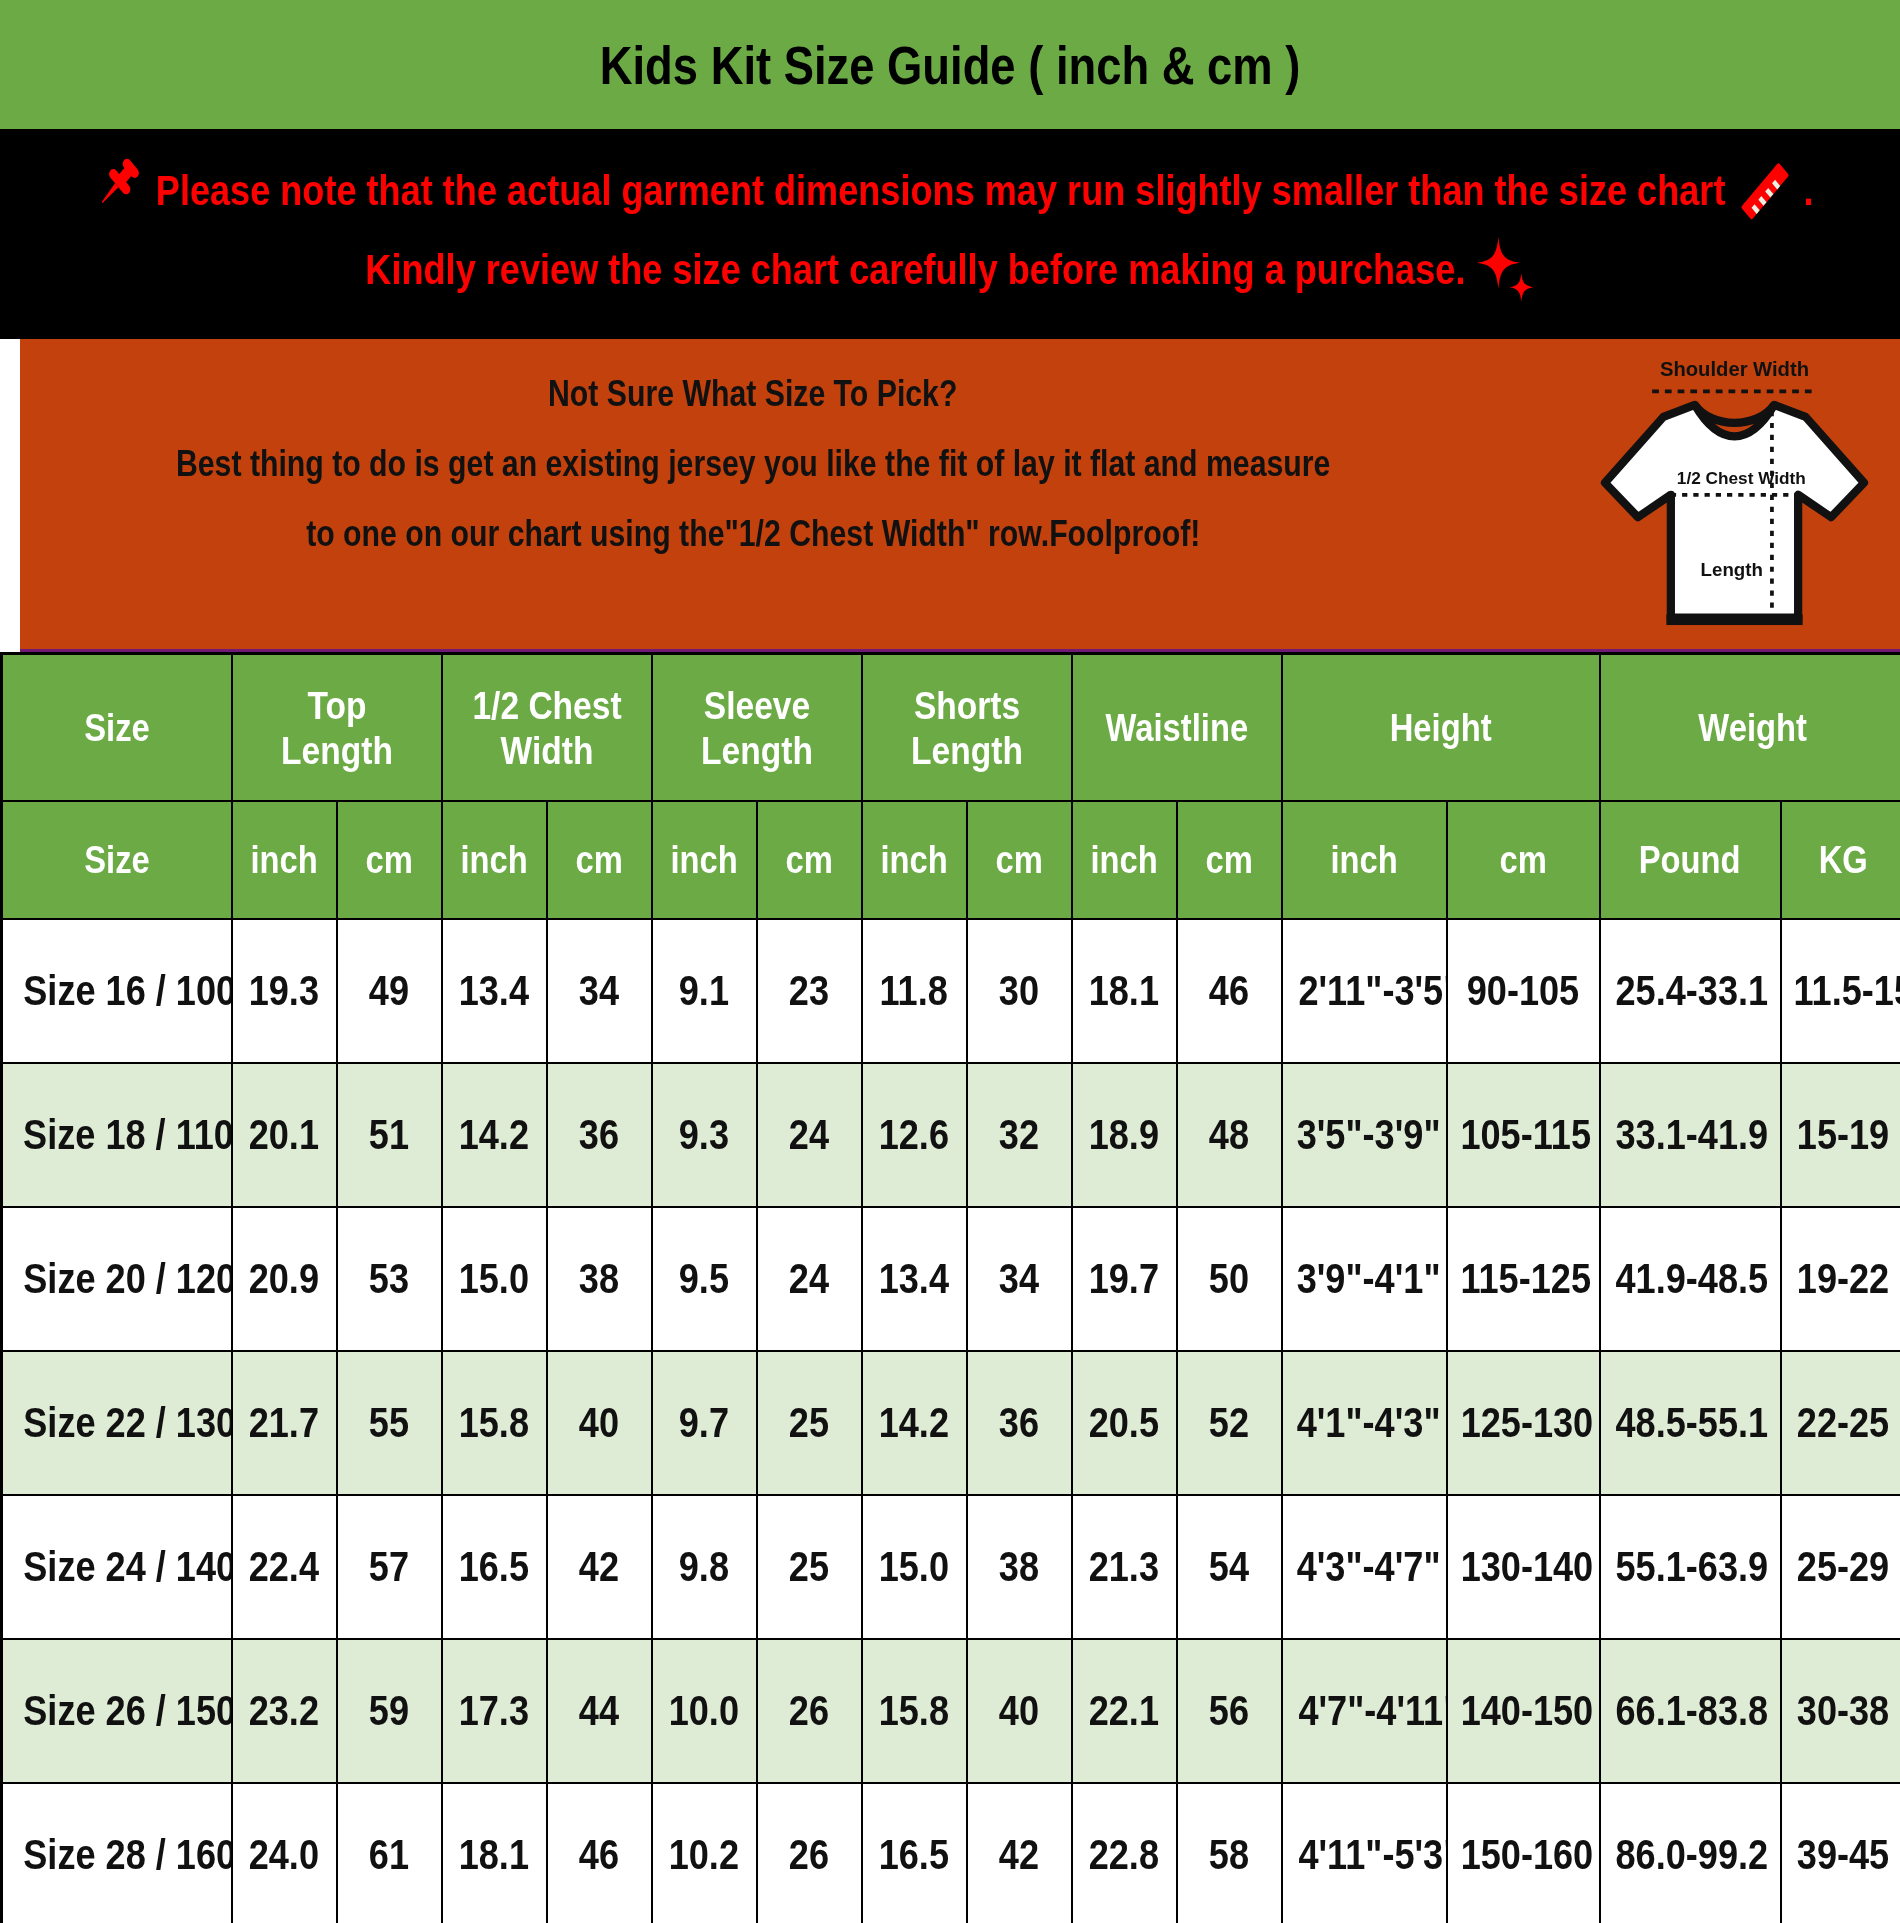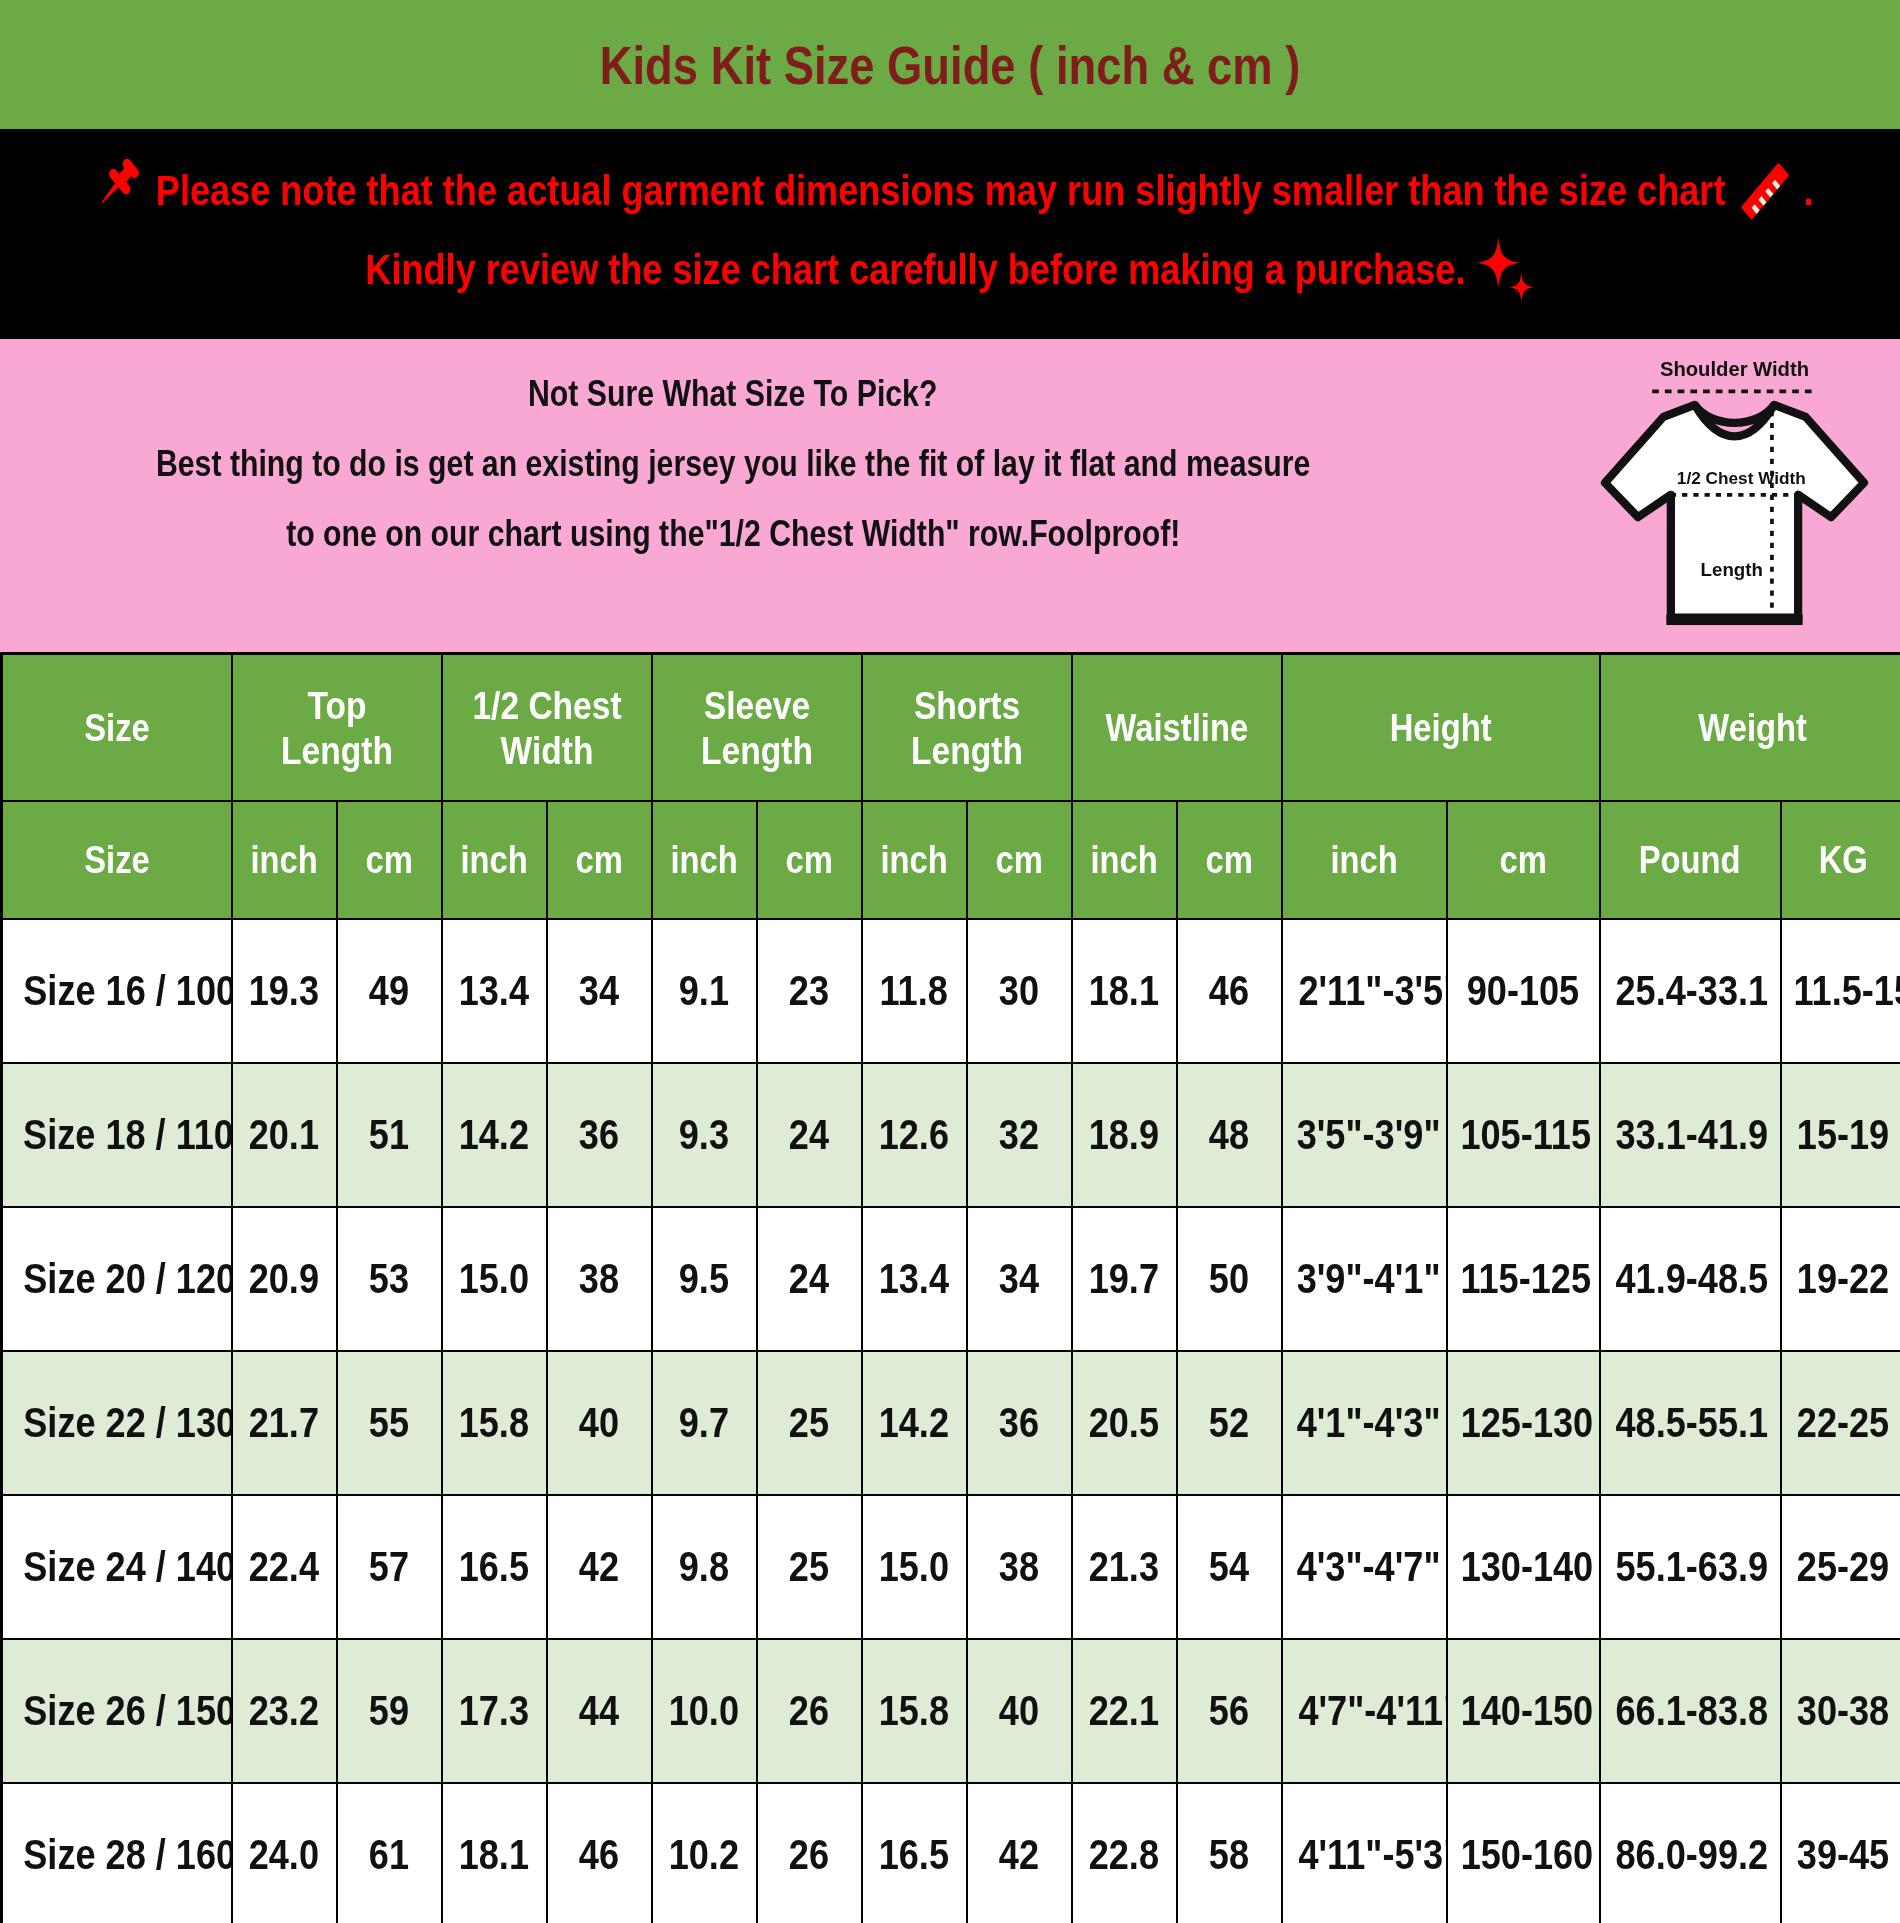--- a/index.html
+++ b/index.html
@@ -10,33 +10,33 @@
     -webkit-font-smoothing:antialiased;
   }
   .cx{display:inline-block;transform:scaleX(0.84);transform-origin:50% 50%;white-space:nowrap;}
   .cxw{display:inline-block;transform:scaleX(0.86);transform-origin:50% 50%;white-space:normal;line-height:45px;}
 
   
   .title-band{
     height:129px;background:#6CAA46;border-bottom:3px solid #000;
     display:flex;align-items:center;justify-content:center;
   }
-  .title-band h1{margin:0;font-size:54px;color:#7f1d1d;font-weight:bold;letter-spacing:0;}
+  .title-band h1{margin:0;font-size:54px;color:#000000;font-weight:bold;letter-spacing:0;}
 
   
   .notice-band{
     height:185px;background:#000000;border-bottom:3px solid #000;
     text-align:center;padding-top:19.4px;box-sizing:content-box;color:#FF0000;
   }
   .notice-line{height:79px;display:flex;align-items:center;justify-content:center;font-size:43px;}
   .notice-inner{display:inline-flex;align-items:center;gap:10.5px;transform:scaleX(0.84);transform-origin:50% 50%;white-space:nowrap;}
   .notice-icon{width:72px;height:72px;flex:0 0 auto;}
 
   
-  .info-section{position:relative;height:310px;background:#f9a8d4;border-bottom:3px solid #f9a8d4;}
+  .info-section{position:relative;height:310px;background:#c2410c;border-bottom:3px solid #701a75;margin-left:20px;}
   .info-text{position:absolute;left:0;top:19.4px;width:1466px;text-align:center;font-size:36px;}
   .info-text .line{height:70px;display:flex;align-items:center;justify-content:center;}
   .tshirt-wrap{position:absolute;right:13.5px;top:12px;width:307px;height:292px;}
 
   
   table.size-table{
     width:1901px;border-collapse:collapse;table-layout:fixed;
     border:3px solid #000;background:#fff;
   }
   .size-table th,.size-table td{

